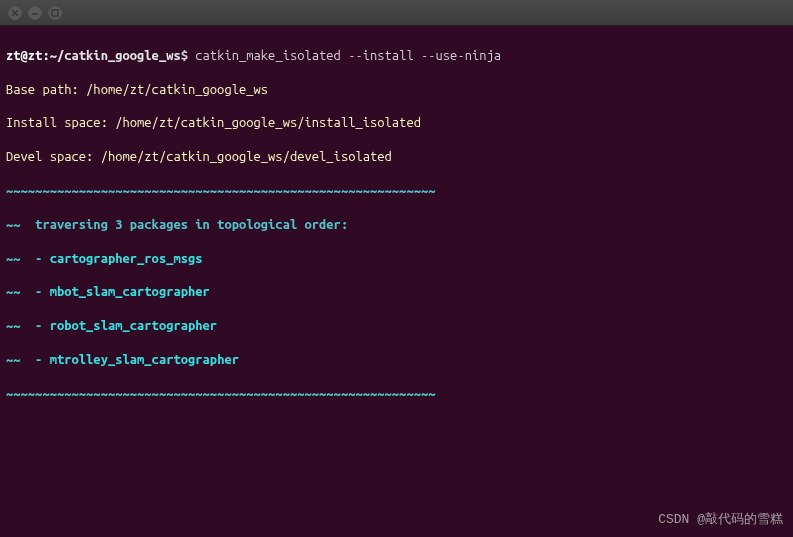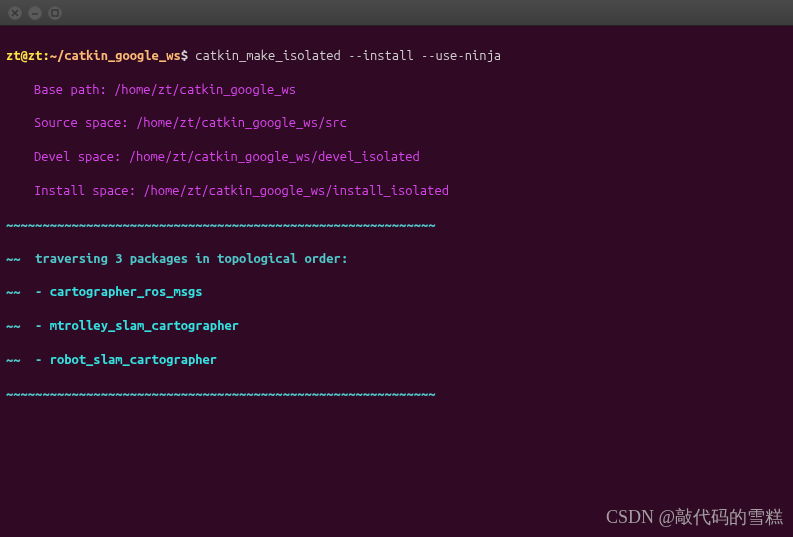--- a/index.html
+++ b/index.html
@@ -31,35 +31,35 @@
       display: flex;
       align-items: center;
       justify-content: center;
     }
     .window-btn svg { width: 8px; height: 8px; }
     .terminal {
       padding: 4px 6px;
       color: #d0d0d0;
       white-space: pre;
     }
-    .prompt-user { color: #fde047; font-weight: bold; }
-    .prompt-path { color: #fdba74; font-weight: bold; }
+    .prompt-user { color: #ffffff; font-weight: bold; }
+    .prompt-path { color: #e5e5e5; font-weight: bold; }
     .prompt-dollar { color: #d0d0d0; font-weight: bold; }
     .cmd { color: #d0d0d0; margin-top: 37px; }
-    .white { color: #d946ef; margin-left: 28px; }
+    .white { color: #fef9c3; }
     .cyan { color: #4fc6c9; }
     .teal { color: #34e2e2; }
     .bold { font-weight: bold; }
     .watermark {
       position: absolute;
       bottom: 8px;
       right: 10px;
       color: #b8b8b8;
-      font-size: 18px;
-      font-family: Liberation Serif, serif;
+      font-size: 13px;
+      font-family: Liberation Mono, monospace;
       opacity: 0.85;
     }
   </style>
 </head>
 <body>
 
 <div class="titlebar">
   <div class="window-btn">
     <svg viewBox="0 0 8 8">
         <path d="M1 1 L7 7 M7 1 L1 7" stroke="#333" stroke-width="1.3"></path>
@@ -73,28 +73,28 @@
   <div class="window-btn">
     <svg viewBox="0 0 8 8">
         <rect x="1" y="1" width="6" height="6" fill="none" stroke="#333" stroke-width="1.3"></rect>
       </svg>
   </div>
 </div>
 
 <div class="terminal">
 <div><span class="prompt-user">zt@zt</span><span class="prompt-user">:</span><span class="prompt-path">~/catkin_google_ws</span><span class="prompt-dollar">$</span> <span class="cmd">catkin_make_isolated --install --use-ninja</span></div>
 <div class="white">Base path: /home/zt/catkin_google_ws</div>
-<div class="white">Source space: /home/zt/catkin_google_ws/src</div>
+<div class="white">Install space: /home/zt/catkin_google_ws/install_isolated</div>
 <div class="white">Devel space: /home/zt/catkin_google_ws/devel_isolated</div>
-<div class="white">Install space: /home/zt/catkin_google_ws/install_isolated</div>
 <div class="cyan bold">~~~~~~~~~~~~~~~~~~~~~~~~~~~~~~~~~~~~~~~~~~~~~~~~~~~~~~~~~~~</div>
 <div class="cyan bold">~~  traversing 3 packages in topological order:</div>
 <div><span class="cyan bold">~~  - </span><span class="teal bold">cartographer_ros_msgs</span></div>
+<div><span class="cyan bold">~~  - </span><span class="teal bold">mbot_slam_cartographer</span></div>
+<div><span class="cyan bold">~~  - </span><span class="teal bold">robot_slam_cartographer</span></div>
 <div><span class="cyan bold">~~  - </span><span class="teal bold">mtrolley_slam_cartographer</span></div>
-<div><span class="cyan bold">~~  - </span><span class="teal bold">robot_slam_cartographer</span></div>
 <div class="cyan bold">~~~~~~~~~~~~~~~~~~~~~~~~~~~~~~~~~~~~~~~~~~~~~~~~~~~~~~~~~~~</div>
 
 
 
 
 
 
 
 
 

